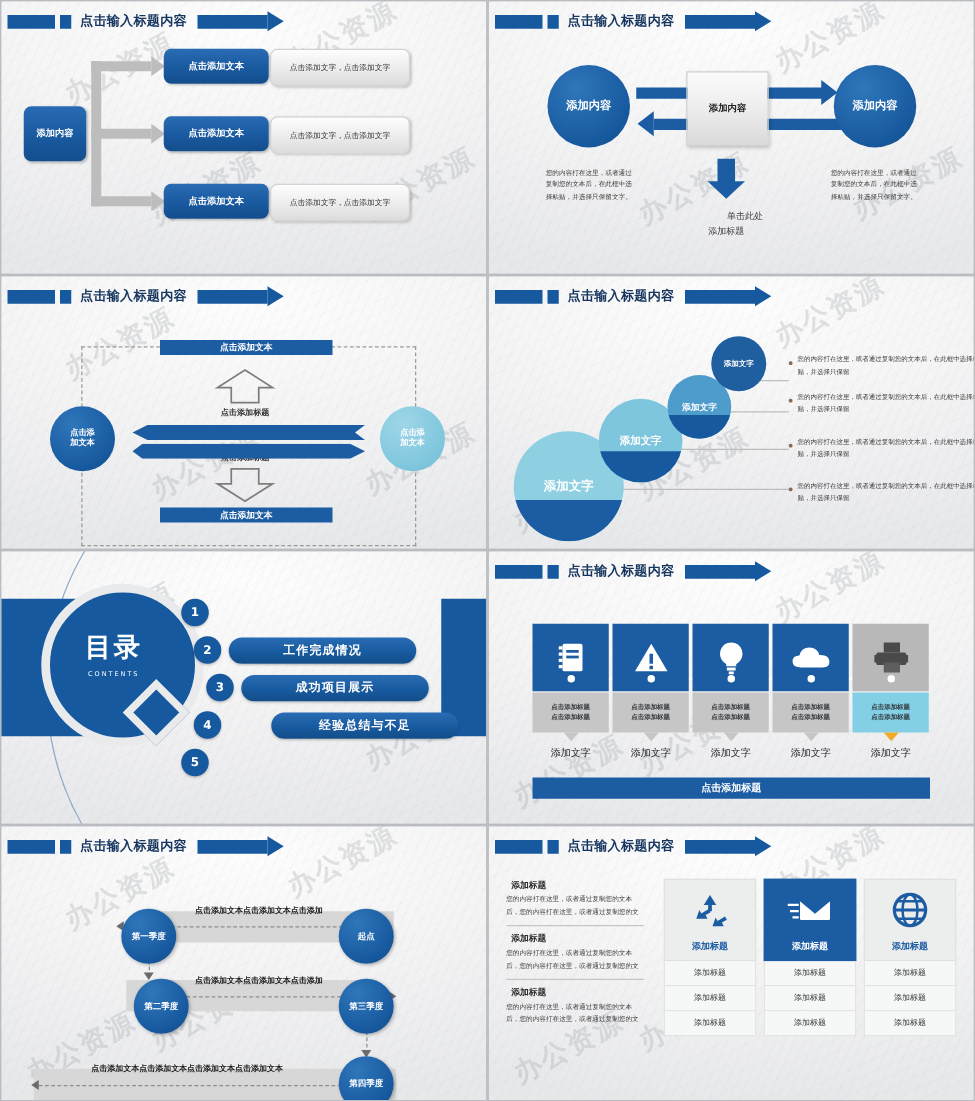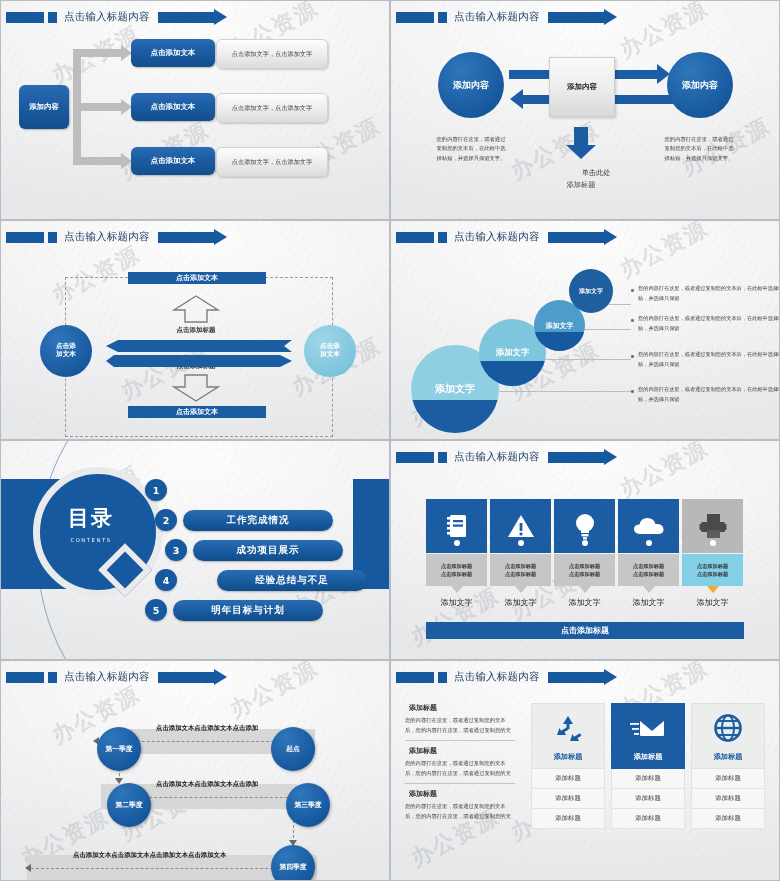--- a/index.html
+++ b/index.html
@@ -41,21 +41,21 @@
   .wm.b{left:58%;top:6%}
   .wm.c{left:30%;top:62%}
   .wm.d{left:74%;top:60%}
   .wm.e{left:4%;top:74%}
 
   
   .hdr{position:absolute;left:0;top:8px;right:0;height:16px;z-index:3;
        display:flex;align-items:center;}
   .hdr .bar1{width:38px;height:11px;background:#17599e;margin-left:5px;}
   .hdr .sq{width:9px;height:11px;background:#17599e;margin-left:4px;}
-  .hdr .htxt{margin-left:7px;font-size:10.5px;font-weight:400;color:#16355f;
+  .hdr .htxt{margin-left:7px;font-size:10.5px;font-weight:700;color:#16355f;
              letter-spacing:.2px;white-space:nowrap;}
   .hdr .arw{position:relative;margin-left:8px;width:56px;height:11px;background:#17599e;}
   .hdr .arw::after{content:"";position:absolute;left:100%;top:-2.5px;
       border-top:8px solid transparent;border-bottom:8px solid transparent;
       border-left:13px solid #17599e;}
 
   .body{position:absolute;inset:26px 0 0 0;z-index:2;}
 
   
   .s1 .chip{
@@ -375,21 +375,20 @@
       <div class="row" style="top:98px;left:164px;">
         <span class="num">3</span>
         <span class="pill" style="width:150px;">成功项目展示</span>
       </div>
       <div class="row" style="top:128px;left:154px;">
         <span class="num">4</span>
         <span class="pill" style="width:150px;margin-left:40px;">经验总结与不足</span>
       </div>
       <div class="row" style="top:158px;left:144px;">
         <span class="num">5</span>
-        <span class="pill" style="width:150px;">明年目标与计划</span>
       </div>
     </div>
   </div>
 
   <div class="slide s6">
     <div class="wm b">办公资源</div>
     <div class="wm c">办公资源</div>
     <div class="wm e">办公资源</div>
     <div class="hdr">
       <div class="bar1"></div>
@@ -522,21 +521,21 @@
       <div class="tri" style="left:24px;top:177px;border-top:4px solid transparent;border-bottom:4px solid transparent;border-right:6px solid #6a6a6a;"></div>
 
       <div class="dvert" style="left:118px;top:62px;height:32px;"></div>
       <div class="tri" style="left:114px;top:91px;border-left:4px solid transparent;border-right:4px solid transparent;border-top:6px solid #6a6a6a;"></div>
       <div class="dvert" style="left:292px;top:118px;height:38px;"></div>
       <div class="tri" style="left:288px;top:153px;border-left:4px solid transparent;border-right:4px solid transparent;border-top:6px solid #6a6a6a;"></div>
 
       <div class="qc" style="left:96px;top:40px;">第一季度</div>
       <div class="qc" style="left:270px;top:40px;">起点</div>
       <div class="qc" style="left:106px;top:96px;text-align:center;">第二季度</div>
-      <div class="qc" style="left:285px;top:96px;">第三季度</div>
+      <div class="qc" style="left:270px;top:96px;">第三季度</div>
       <div class="qc" style="left:270px;top:158px;">第四季度</div>
     </div>
   </div>
 
   <div class="slide s8">
     <div class="wm b">办公资源</div>
     <div class="wm c">办公资源</div>
     <div class="wm e">办公资源</div>
     <div class="hdr">
       <div class="bar1"></div>

